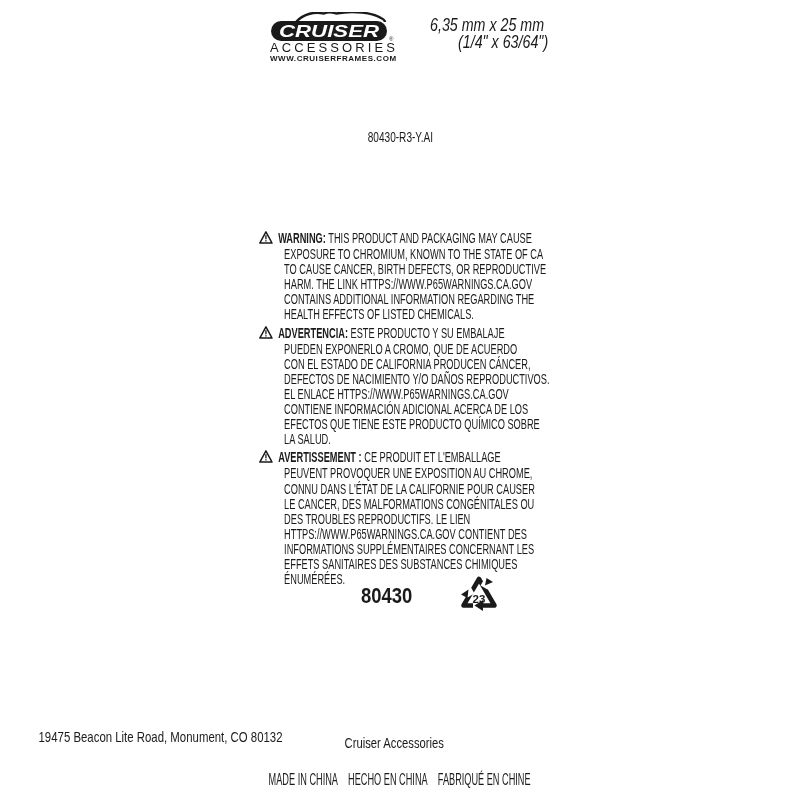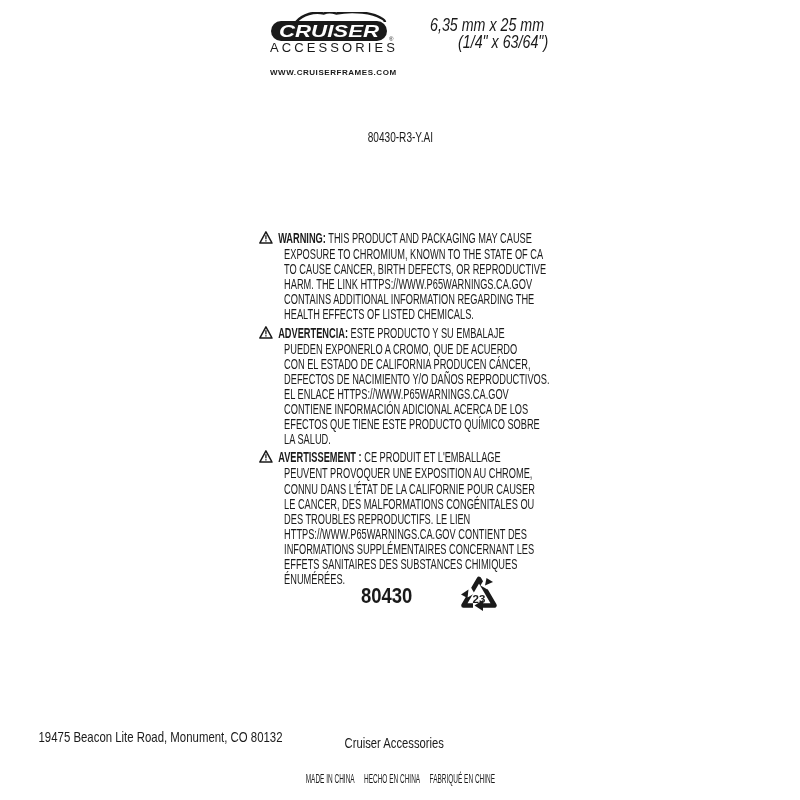--- a/index.html
+++ b/index.html
@@ -5,21 +5,21 @@
   html,body{margin:0;padding:0;background:#fff;}
   .page{position:relative;width:700px;height:800px;background:#ffffff;overflow:hidden;
         font-family:"Liberation Sans",sans-serif;color:#1a1a1a;}
 
   
   .logo-block{position:absolute;left:270px;top:12px;width:126px;}
   .logo-car{display:block;}
   .logo-sub{white-space:nowrap;font-weight:normal;font-size:13px;letter-spacing:3.1px;
             margin-top:1px;line-height:10px;}
   .logo-url{white-space:nowrap;font-weight:bold;font-size:8px;letter-spacing:0.55px;
-            margin-top:16px;line-height:8px;}
+            margin-top:2px;line-height:8px;}
 
   
   .dims{position:absolute;left:403px;top:16px;width:160px;text-align:right;font-style:italic;}
   .dims .ln{line-height:17px;font-size:19px;white-space:nowrap;}
   .dims .ln span{display:inline-block;transform:scaleX(.75);transform-origin:center;}
   .dims .ln2{padding-left:16px;}
 
   
   .filename{position:absolute;left:0;top:129px;width:800px;text-align:center;font-size:14px;}
   .filename span{display:inline-block;transform:scaleX(.72);transform-origin:center;white-space:nowrap;}
@@ -40,21 +40,21 @@
            font-size:22px;font-weight:bold;line-height:24px;}
   .prodnum span{display:inline-block;transform:scaleX(.84);transform-origin:center;}
   .recycle{position:absolute;left:458px;top:574px;}
 
   
   .footer-company{position:absolute;left:-6px;top:734px;width:800px;text-align:center;font-size:15px;line-height:17px;}
   .footer-company span{display:inline-block;transform:scaleX(.75);transform-origin:center;white-space:nowrap;}
   .footer-address{position:absolute;left:0;top:728px;width:800px;font-size:15px;line-height:18px;}
   .footer-address span{display:inline-block;transform:scaleX(.76);transform-origin:center;white-space:nowrap;}
   .footer-origin{position:absolute;left:0;top:770px;width:800px;text-align:center;
-                 font-size:12px;line-height:19px;white-space:nowrap;}
+                 font-size:17px;line-height:19px;white-space:nowrap;}
   .footer-origin .oshell{display:inline-block;transform:scaleX(.54);transform-origin:center;}
   .footer-origin .oitem{margin:0 7px;}
 </style>
 </head>
 <body>
 
 <div class="page">
 
   <div class="logo-block">
     <svg class="logo-car" width="126" height="30" viewBox="0 0 126 30">

